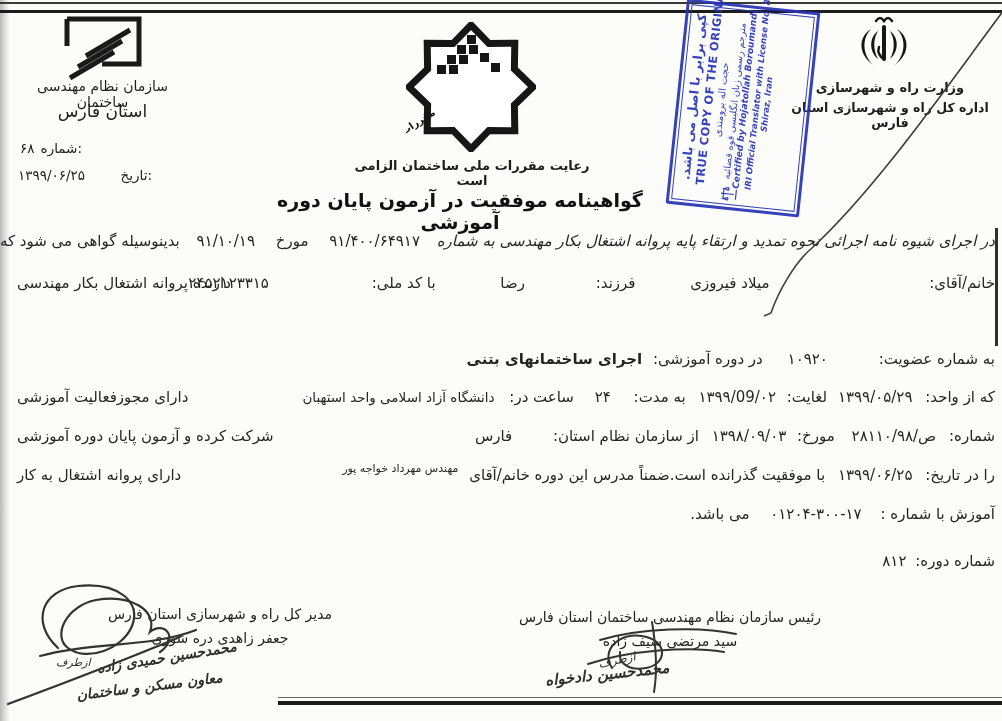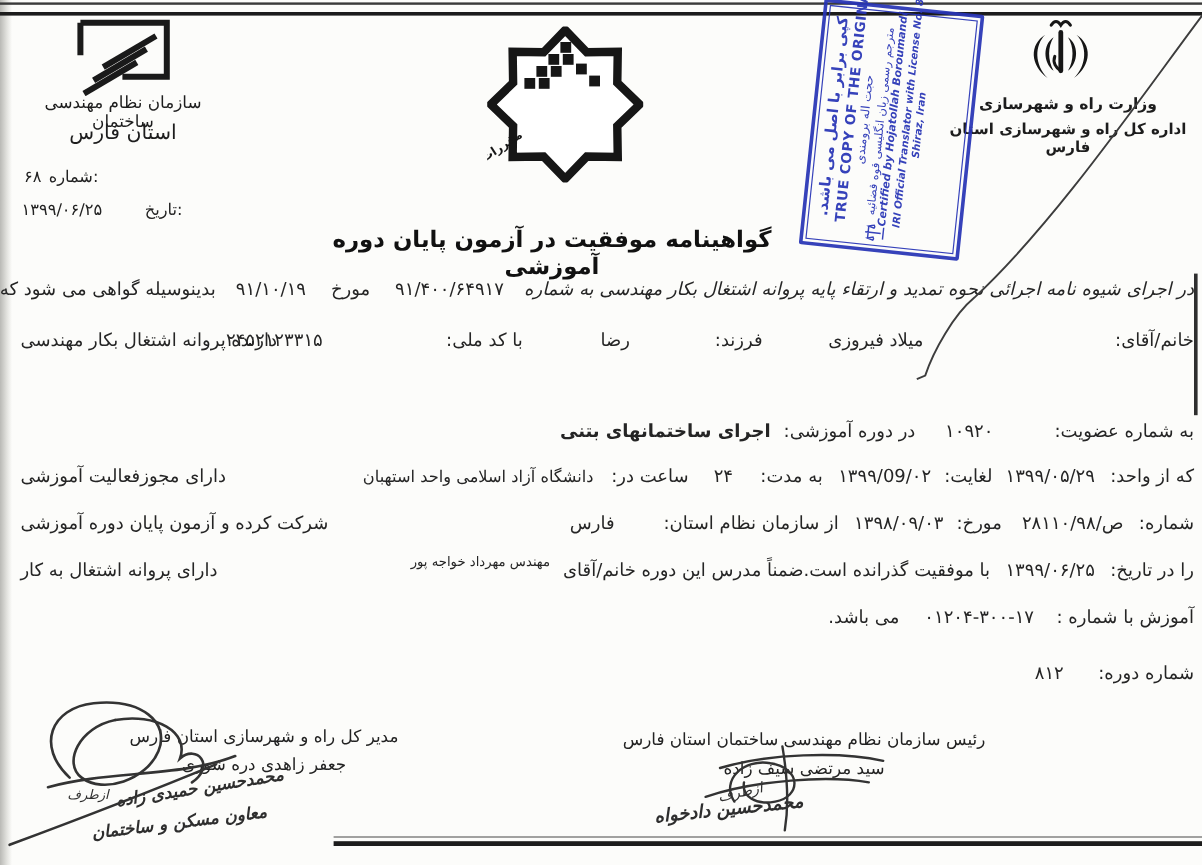--- a/index.html
+++ b/index.html
@@ -98,20 +98,21 @@
       <rect x="63" y="23" width="9" height="9"></rect>
       <rect x="41" y="33" width="9" height="9"></rect>
       <rect x="53" y="33" width="9" height="9"></rect>
       <rect x="31" y="43" width="9" height="9"></rect>
       <rect x="43" y="43" width="9" height="9"></rect>
       <rect x="74" y="31" width="9" height="9"></rect>
       <rect x="85" y="41" width="9" height="9"></rect>
     </g>
     <text transform="translate(30,92) rotate(-33)" font-size="10" font-weight="bold" fill="#161616" direction="rtl">مقررات ملی ساختمان</text>
   </svg>
+  <div class="motto">رعایت مقررات ملی ساختمان الزامی است</div>
   <div class="title">گواهینامه موفقیت در آزمون پایان دوره آموزشی</div>
 
   <svg style="position:absolute;left:851px;top:14px;" width="66" height="62" viewBox="0 0 66 62">
     <g stroke="#161616" fill="none" stroke-linecap="round">
       <path d="M25,7 q4,-6 8,0 q4,-6 8,0" stroke-width="2.5"></path>
       <path d="M33,13 V45" stroke-width="4"></path>
       <path d="M33,45 C29,43 26,38 28,33" stroke-width="2.5"></path>
     </g>
     <g fill="#161616">
       <path d="M27,17 C18,23 18,38 27,45 C22,36 22,25 27,17 Z"></path>
@@ -198,21 +199,21 @@
     <span class="leftnote">دارای پروانه اشتغال به کار</span>
   </div>
 
   <div class="row" style="top:505px;">
     <span style="margin-left:14px;">آموزش با شماره :</span>
     <span style="margin-left:16px;">۱۷-۳۰۰-۰۱۲۰۴</span>
     <span>می باشد.</span>
   </div>
 
   <div class="row" style="top:552px;">
-    <span style="margin-left:24px;">شماره دوره:</span>
+    <span style="margin-left:4px;">شماره دوره:</span>
     <span>۸۱۲</span>
   </div>
 
   <div class="sig-title" style="left:500px;top:609px;width:340px;">رئیس سازمان نظام مهندسی ساختمان استان فارس</div>
   <div class="sig-title" style="left:500px;top:633px;width:340px;">سید مرتضی سیف زاده</div>
   <div class="hand" style="left:598px;top:653px;font-size:12px;transform:rotate(-12deg);">ازطرف</div>
   <div class="hand" style="left:545px;top:665px;font-size:15px;font-weight:bold;transform:rotate(-6deg);">محمدحسین دادخواه</div>
 
   <div class="sig-title" style="left:60px;top:606px;width:320px;">مدیر کل راه و شهرسازی استان فارس</div>
   <div class="sig-title" style="left:60px;top:630px;width:320px;">جعفر زاهدی دره شوری</div>

